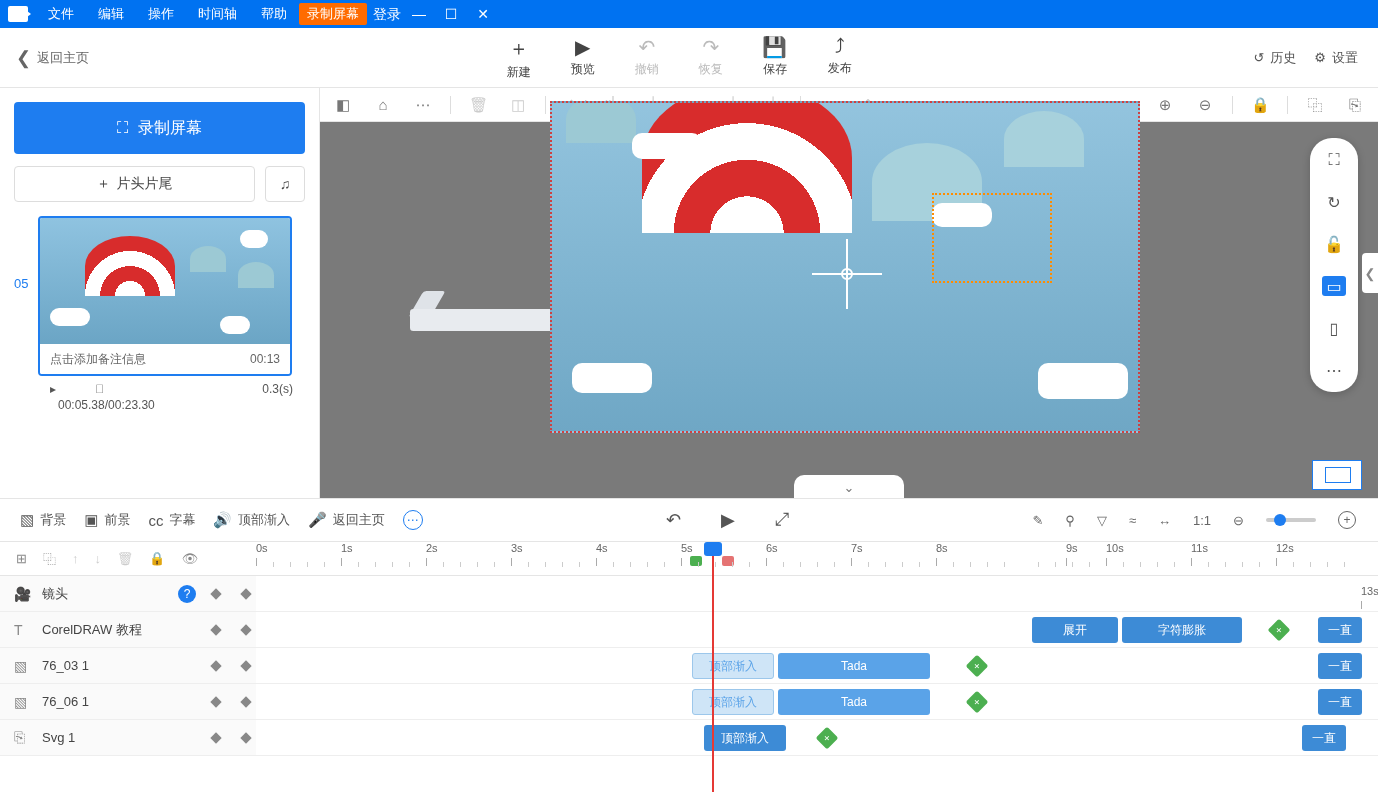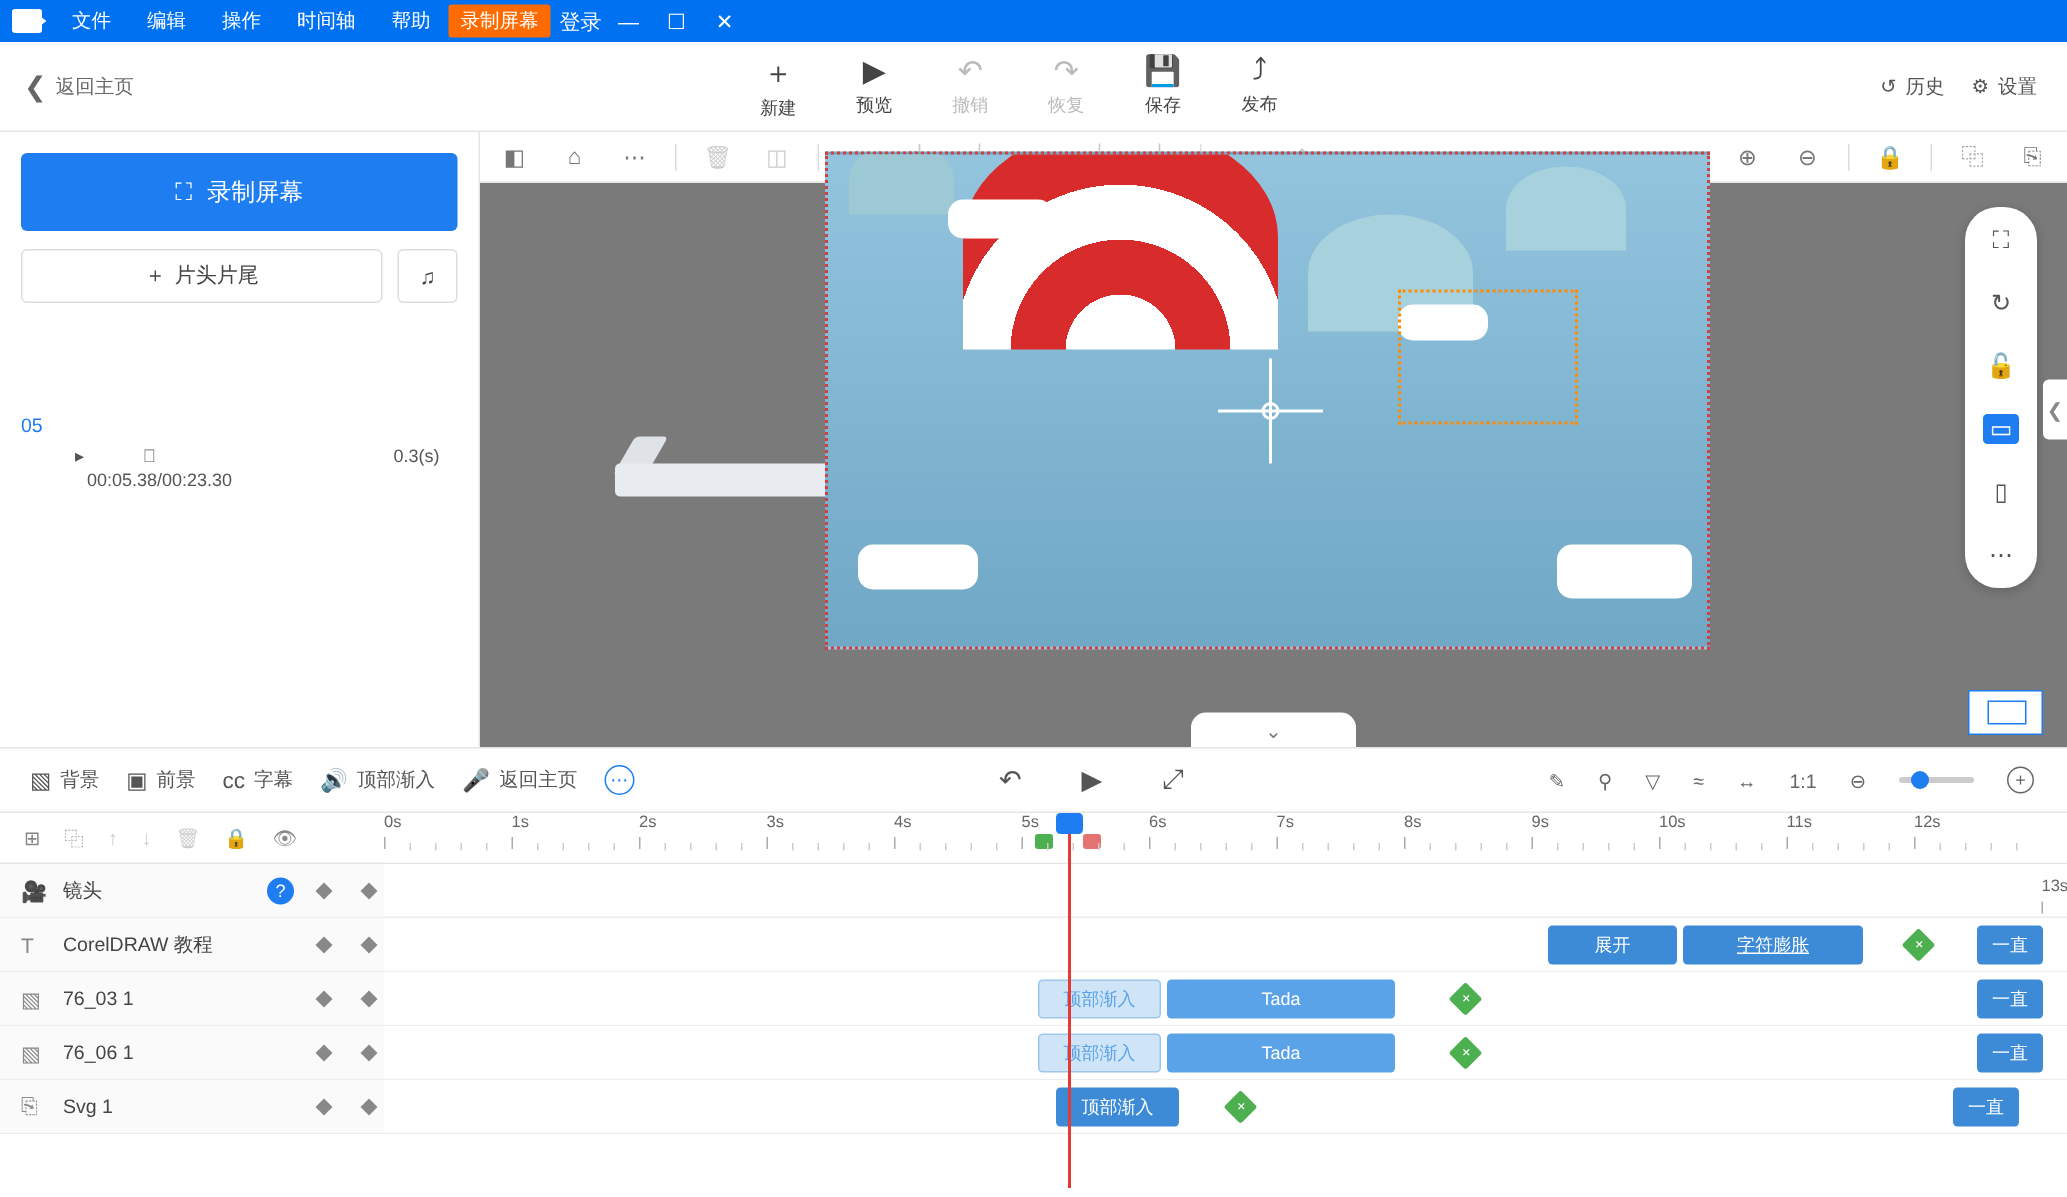--- a/index.html
+++ b/index.html
@@ -157,20 +157,34 @@
       <button class="outline-btn">
         <span>＋</span>
         <span>片头片尾</span>
       </button>
       <button class="outline-btn music-btn">
         <span>♫</span>
       </button>
     </div>
     <div class="thumb-wrap">
       <div class="thumb-num">05</div>
+      <div class="thumb">
+        <div class="thumb-img">
+          <div class="para-big"></div>
+          <div class="para-sm" style="left:150px;top:28px"></div>
+          <div class="para-sm" style="left:198px;top:44px"></div>
+          <div class="cloud" style="left:10px;top:90px"></div>
+          <div class="cloud" style="left:180px;top:98px;width:30px"></div>
+          <div class="cloud" style="left:200px;top:12px;width:28px"></div>
+        </div>
+        <div class="thumb-foot">
+          <span>点击添加备注信息</span>
+          <span>00:13</span>
+        </div>
+      </div>
     </div>
     <div class="scene-meta">
       <span>▸</span>
       <span style="margin-left:20px">⎕</span>
       <span style="flex:1"></span>
       <span>0.3(s)</span>
     </div>
     <div class="scene-time">00:05.38/00:23.30</div>
   </div>
 
@@ -335,21 +349,21 @@
         <div class="tick" style="left: 595px;">7s</div>
         <div class="subtick" style="left: 612px;"></div>
         <div class="subtick" style="left: 629px;"></div>
         <div class="subtick" style="left: 646px;"></div>
         <div class="subtick" style="left: 663px;"></div>
         <div class="tick" style="left: 680px;">8s</div>
         <div class="subtick" style="left: 697px;"></div>
         <div class="subtick" style="left: 714px;"></div>
         <div class="subtick" style="left: 731px;"></div>
         <div class="subtick" style="left: 748px;"></div>
-        <div class="tick" style="left: 765px;">9s</div>
+        <div class="tick" style="left: 810px;">9s</div>
         <div class="subtick" style="left: 782px;"></div>
         <div class="subtick" style="left: 799px;"></div>
         <div class="subtick" style="left: 816px;"></div>
         <div class="subtick" style="left: 833px;"></div>
         <div class="tick" style="left: 850px;">10s</div>
         <div class="subtick" style="left: 867px;"></div>
         <div class="subtick" style="left: 884px;"></div>
         <div class="subtick" style="left: 901px;"></div>
         <div class="subtick" style="left: 918px;"></div>
         <div class="tick" style="left: 935px;">11s</div>
@@ -378,21 +392,21 @@
       <div class="track">
         <div class="track-head">
           <span class="ticon">T</span>
     <span class="tname">CorelDRAW 教程</span>
 
     <span class="kf"></span>
     <span class="kf"></span>
         </div>
         <div class="track-body">
           <div class="clip dark" style="left: 776px; width: 86px;">展开</div>
-          <div class="clip dark" style="left: 866px; width: 120px; text-decoration: underline;">字符膨胀</div>
+          <div class="clip dark" style="left: 866px; width: 120px;">字符膨胀</div>
           <div class="clip dark" style="left: 1062px; width: 44px;">一直</div>
           <div class="add-kf" style="left: 1014px;"></div>
         </div>
       </div>
       <div class="track">
         <div class="track-head">
           <span class="ticon">▧</span>
     <span class="tname">76_03 1</span>
 
     <span class="kf"></span>

